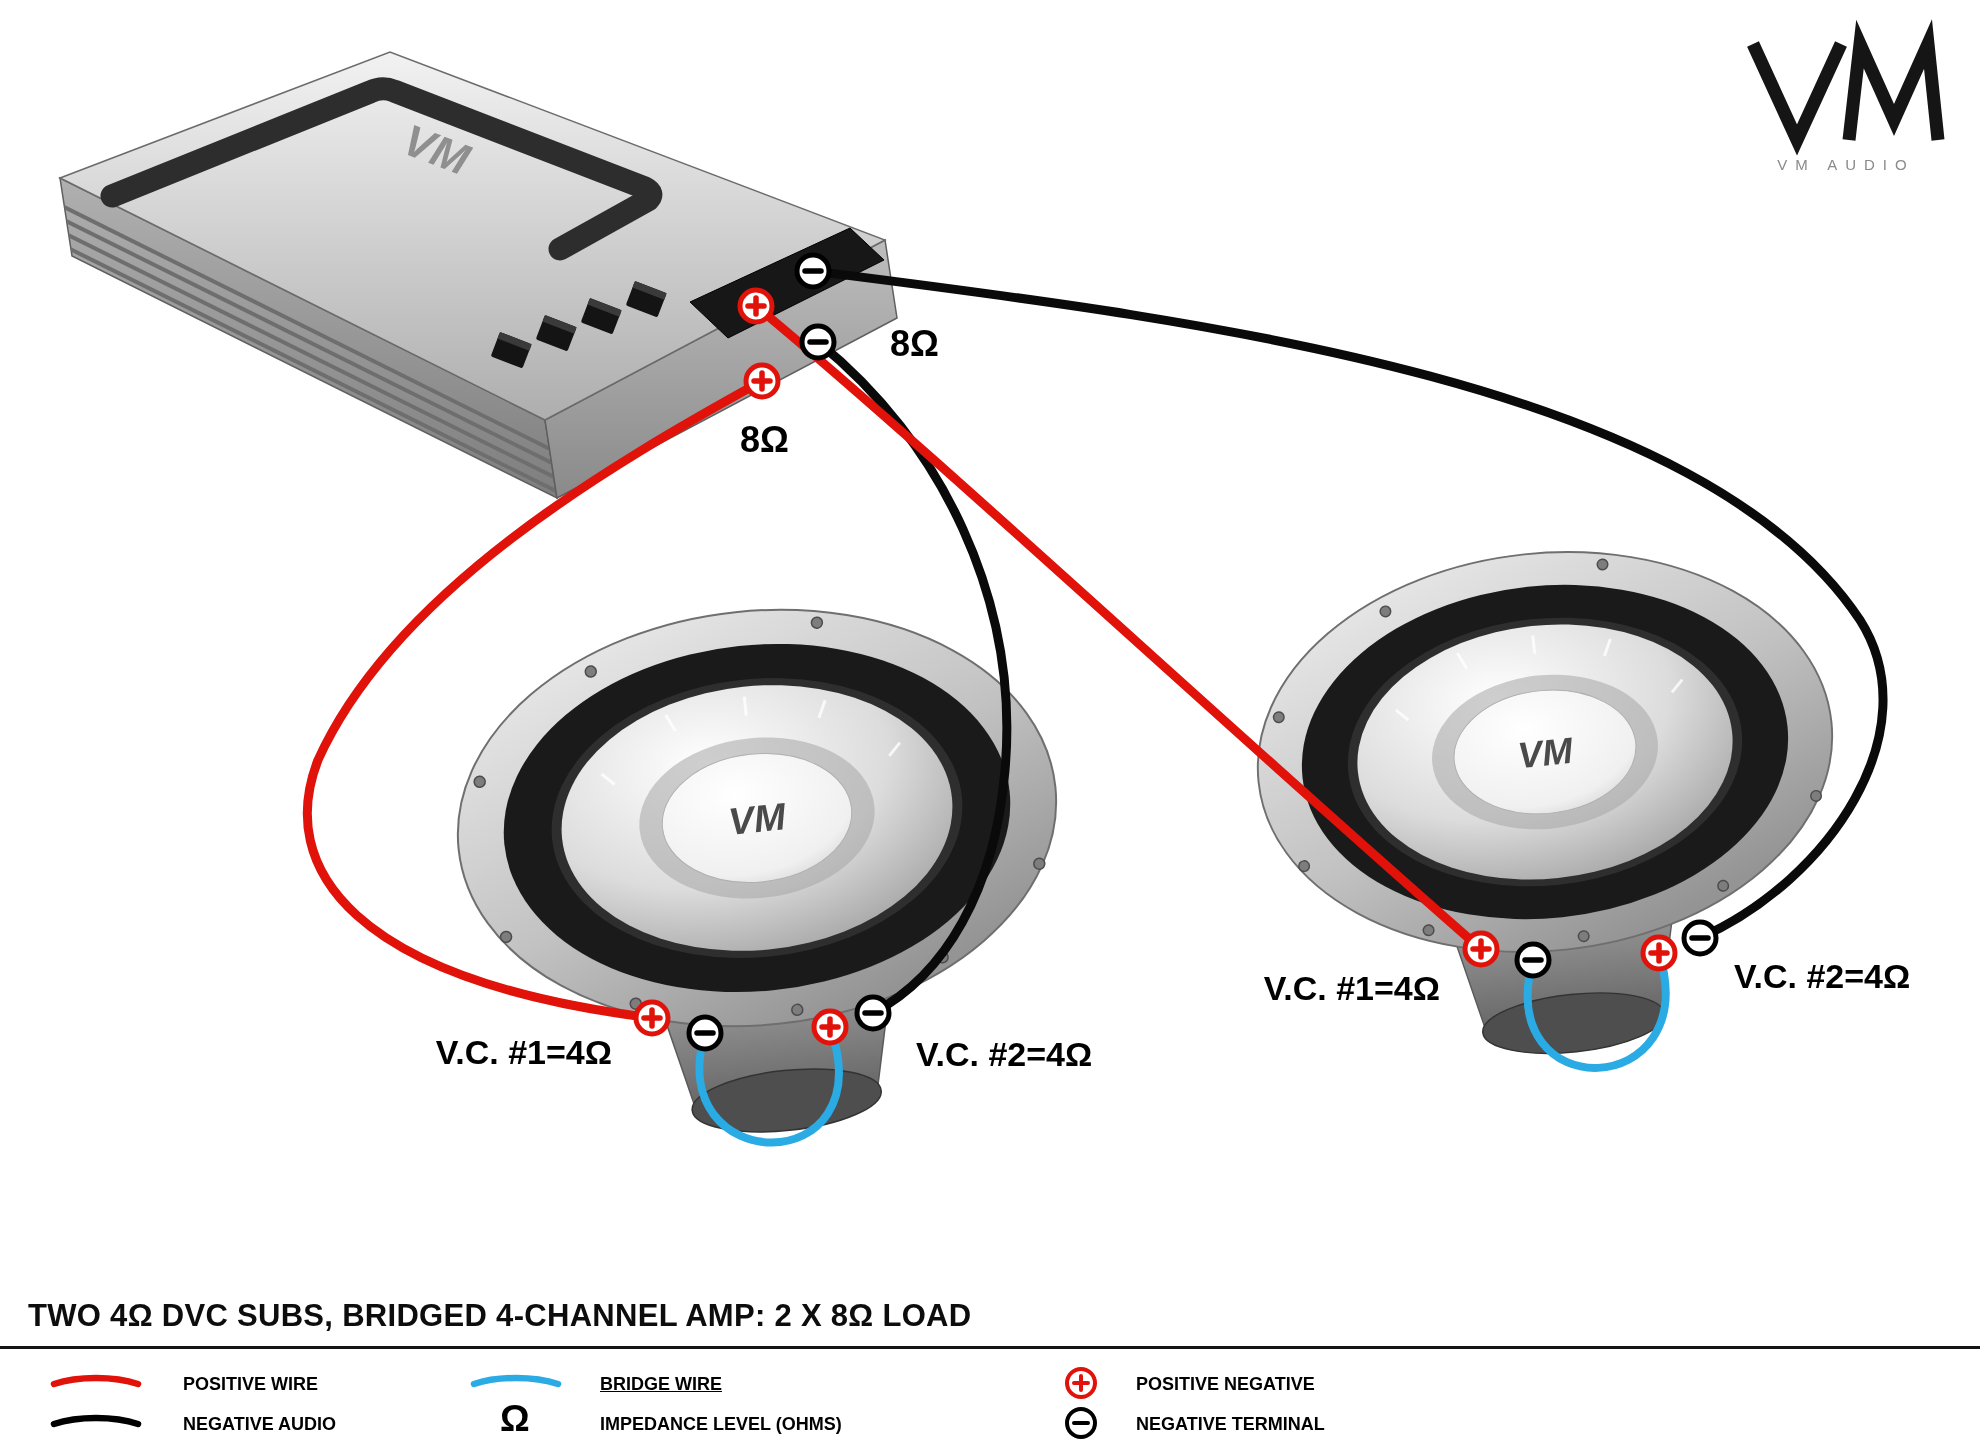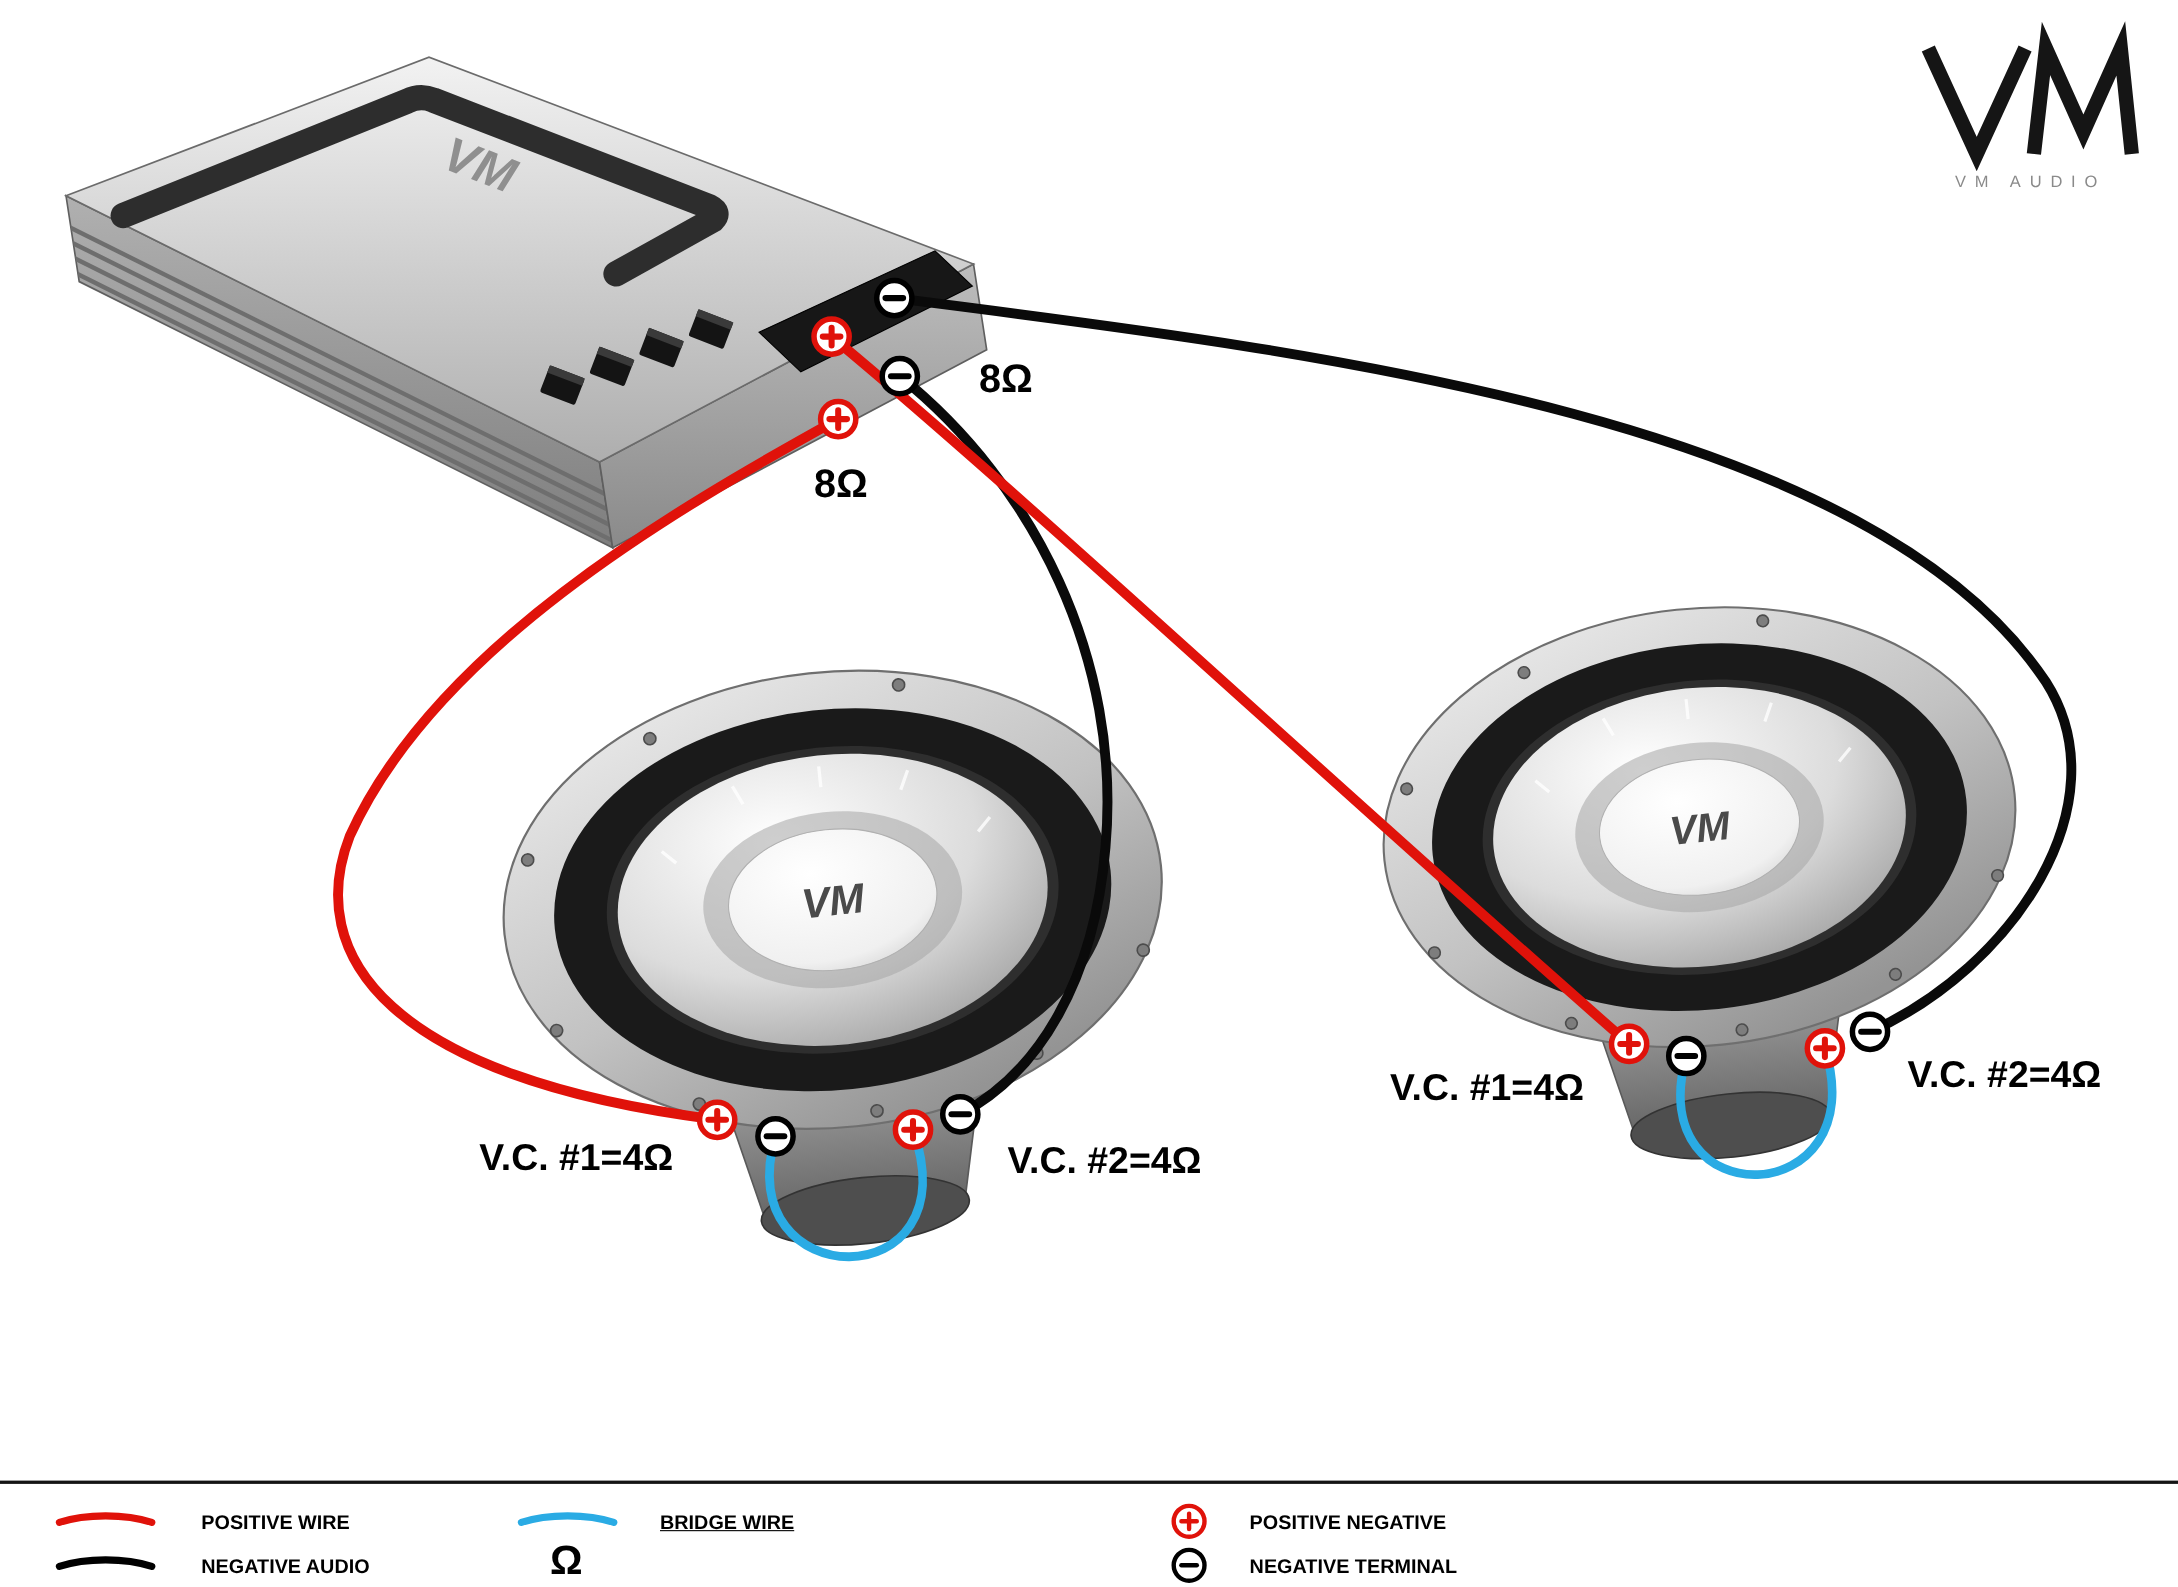--- a/index.html
+++ b/index.html
@@ -241,20 +241,21 @@
   <g>
     <text class="dlabel" x="890" y="356" font-size="36">8Ω</text>
     <text class="dlabel" x="740" y="452" font-size="36">8Ω</text>
     <text class="dlabel" x="612" y="1064" font-size="34" text-anchor="end">V.C. #1=4Ω</text>
     <text class="dlabel" x="916" y="1066" font-size="34">V.C. #2=4Ω</text>
     <text class="dlabel" x="1440" y="1000" font-size="34" text-anchor="end">V.C. #1=4Ω</text>
     <text class="dlabel" x="1734" y="988" font-size="34">V.C. #2=4Ω</text>
   </g>
 </svg>
 
+<div class="footer-title">TWO 4Ω DVC SUBS, BRIDGED 4-CHANNEL AMP: 2 X 8Ω LOAD</div>
 <div class="rule"></div>
 
 <svg class="leg-swatch" style="left:50px;top:1372px;" width="92" height="18">
   <path d="M 4 12 C 28 4 64 4 88 12" fill="none" stroke="#e0120a" stroke-width="6.5" stroke-linecap="round"></path>
 </svg>
 <div class="leg-label" style="left:183px;top:1366px;">POSITIVE WIRE</div>
 
 <svg class="leg-swatch" style="left:470px;top:1372px;" width="92" height="18">
   <path d="M 4 12 C 28 4 64 4 88 12" fill="none" stroke="#2aabe4" stroke-width="6.5" stroke-linecap="round"></path>
 </svg>
@@ -265,20 +266,21 @@
   <path d="M 12 19 H 26 M 19 12 V 26" fill="none" stroke="#e0120a" stroke-width="4" stroke-linecap="round"></path>
 </svg>
 <div class="leg-label" style="left:1136px;top:1366px;">POSITIVE NEGATIVE</div>
 
 <svg class="leg-swatch" style="left:50px;top:1412px;" width="92" height="18">
   <path d="M 4 12 C 28 4 64 4 88 12" fill="none" stroke="#000000" stroke-width="6.5" stroke-linecap="round"></path>
 </svg>
 <div class="leg-label" style="left:183px;top:1406px;">NEGATIVE AUDIO</div>
 
 <div class="leg-omega" style="left:500px;top:1398px;">Ω</div>
+<div class="leg-label" style="left:600px;top:1406px;">IMPEDANCE LEVEL (OHMS)</div>
 
 <svg class="leg-swatch" style="left:1062px;top:1404px;" width="38" height="38">
   <circle cx="19" cy="19" r="14" fill="#fff" stroke="#000000" stroke-width="4"></circle>
   <path d="M 12 19 H 26" fill="none" stroke="#000000" stroke-width="4" stroke-linecap="round"></path>
 </svg>
 <div class="leg-label" style="left:1136px;top:1406px;">NEGATIVE TERMINAL</div>
 
 </div>
 
 </body></html>

